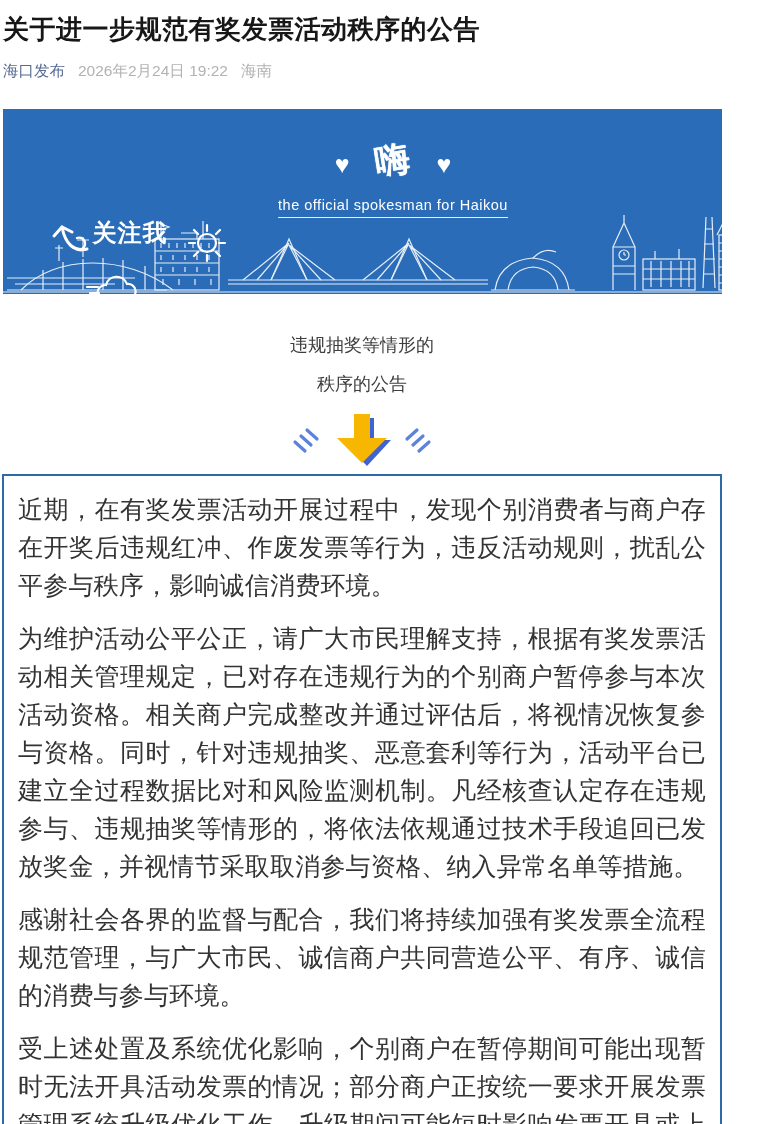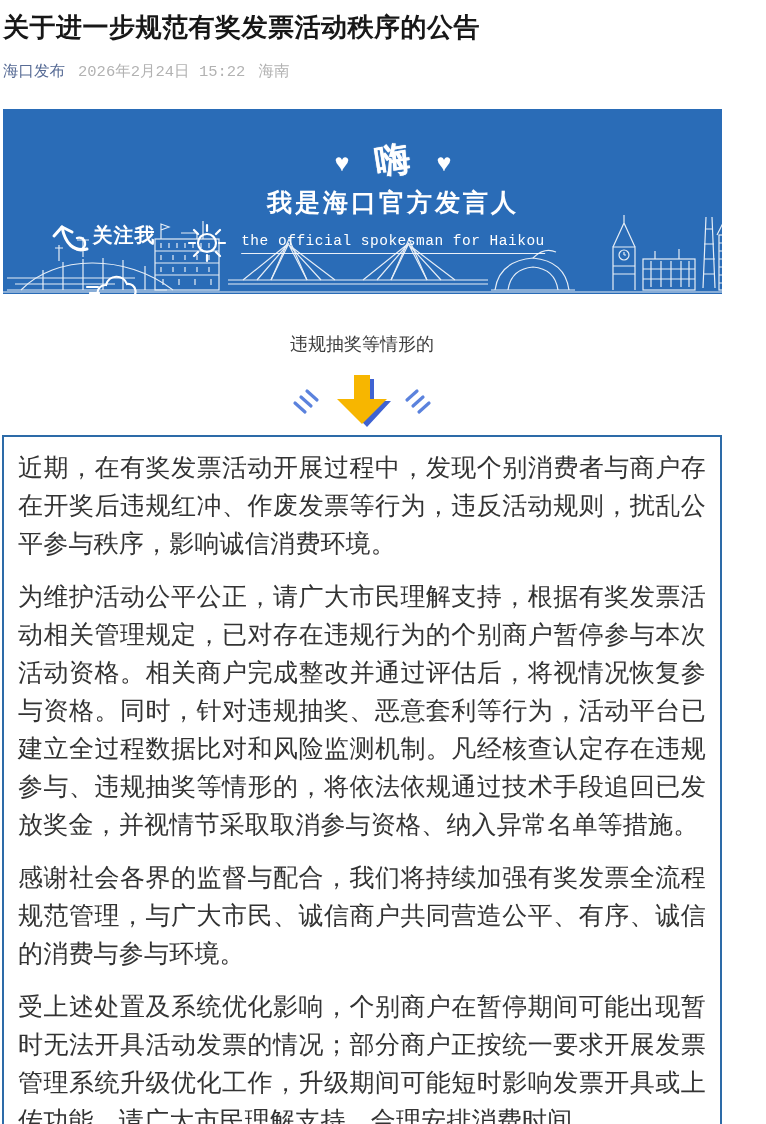--- a/index.html
+++ b/index.html
@@ -1,20 +1,20 @@
 <!DOCTYPE html>
 <html><head>
 <meta charset="utf-8">
 <style>
   * { margin:0; padding:0; box-sizing:border-box; }
   html,body { background:#ffffff; }
   .page {
     position:relative; width:724px; height:1124px; overflow:hidden;
     background:#ffffff;
-    font-family:Liberation Mono, monospace;
+    font-family:Liberation Sans, sans-serif;
     color:#333;
   }
   
   .article-title {
     padding:9px 6px 0 3px;
     font-size:26px; line-height:40px; font-weight:700; color:#171717;
     letter-spacing:0.5px;
   }
   .byline {
     display:flex; align-items:center; gap:13px;
@@ -24,21 +24,21 @@
   .pub-date, .pub-location { color:#b2b2b2; }
   
   .banner {
     position:relative; margin:27px auto 0; width:719px; height:185px;
     background:#2a6cb7; overflow:hidden; cursor:pointer;
   }
   .follow-badge {
     position:absolute; left:44px; top:108px; display:flex; align-items:flex-end; gap:2px;
     color:#fff;
   }
-  .follow-label { font-size:20px; font-weight:700; letter-spacing:1px; padding-bottom:6px; }
+  .follow-label { font-size:24px; font-weight:700; letter-spacing:1px; padding-bottom:6px; }
   .sun-icon { position:absolute; left:182px; top:112px; }
   .cloud-icon { position:absolute; left:82px; top:160px; }
   .slogan {
     position:absolute; left:50%; top:28px; transform:translateX(-50%);
     margin-left:31px; text-align:center; color:#fff; white-space:nowrap;
   }
   .slogan-hi-row {
     display:flex; align-items:center; justify-content:center; gap:26px; height:46px;
   }
   .heart { font-size:25px; line-height:1; padding-top:8px; }
@@ -70,21 +70,21 @@
 </style>
 </head>
 <body>
 
 <div class="page">
 
   <h1 class="article-title">关于进一步规范有奖发票活动秩序的公告</h1>
 
   <div class="byline">
     <span class="account-name">海口发布</span>
-    <span class="pub-date">2026年2月24日 15:22</span>
+    <span class="pub-date">2026年2月24日 19:22</span>
     <span class="pub-location">海南</span>
   </div>
 
   <div class="banner">
 
     <svg class="skyline" viewBox="0 0 719 185" fill="none" stroke="#ffffff" stroke-width="1.2" opacity="0.88">
 
       <path d="M4,169 h128 M12,175 h100 M4,181 h160 M0,183 h719"></path>
 
       <path d="M18,181 C52,146 122,144 170,181"></path>
@@ -148,27 +148,27 @@
       <path d="M20,32 a8,8 0 0 1 1,-16 a11,11 0 0 1 21,-1 a7.5,7.5 0 0 1 2,15 z"></path>
       <path d="M2,18 h11 M5,24 h9 M2,30 h12"></path>
     </svg>
 
     <div class="slogan">
       <div class="slogan-hi-row">
         <span class="heart">♥</span>
         <span class="hi-char">嗨</span>
         <span class="heart">♥</span>
       </div>
-      <div class="slogan-main">我是海口官方发言人</div>
       <span class="slogan-sub">the official spokesman for Haikou</span>
     </div>
   </div>
 
   <div class="intro">
     <div>违规抽奖等情形的</div>
+    <div>秩序的公告</div>
   </div>
 
   <svg class="arrow-decoration" viewBox="0 0 170 64">
     <g stroke="#5b82dd" stroke-width="3.2" stroke-linecap="round">
       <path d="M30,22 L40,31 M24,28 L34,37 M18,34 L28,43"></path>
       <path d="M140,22 L130,31 M146,28 L136,37 M152,34 L142,43"></path>
     </g>
     <polygon points="77,8 93,8 93,30 110,30 86,56 61,30 77,30" fill="#3f63d2" transform="translate(4,2)"></polygon>
     <polygon points="77,6 93,6 93,30 110,30 85,55 60,30 77,30" fill="#f7b600"></polygon>
   </svg>

